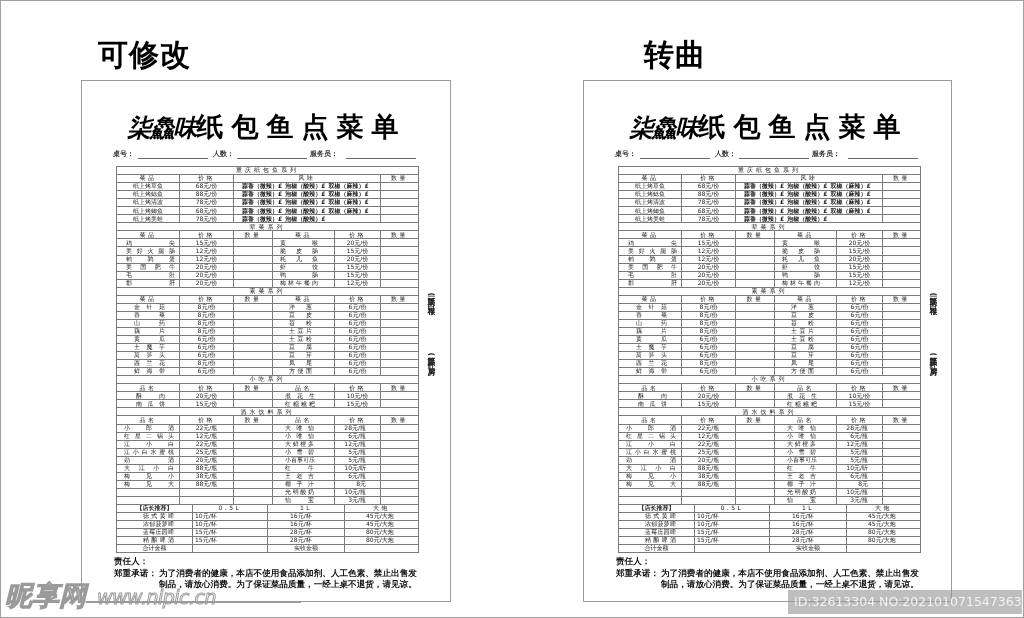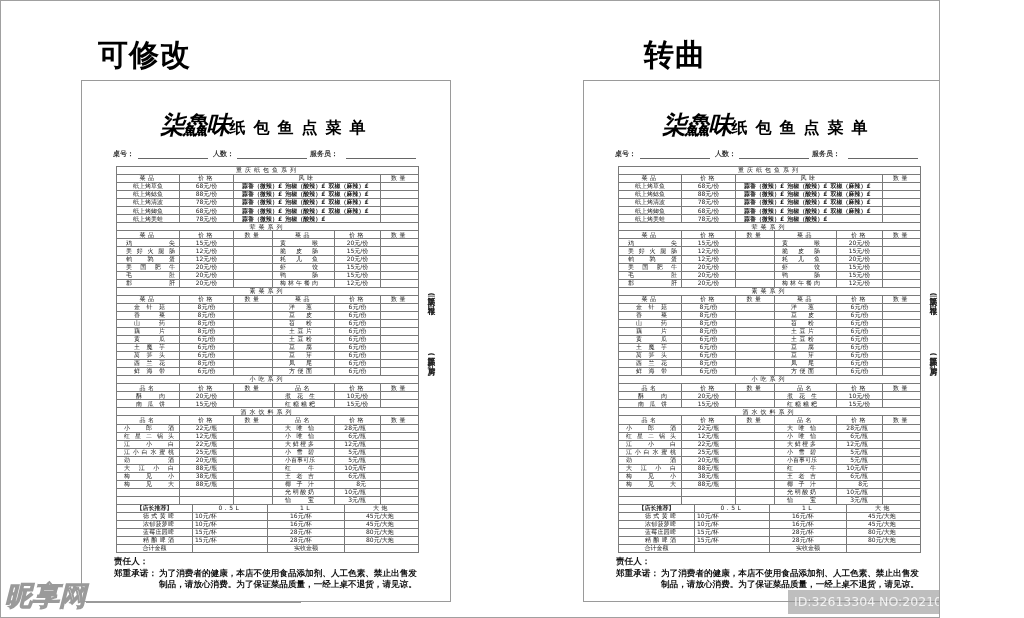--- a/index.html
+++ b/index.html
@@ -1,29 +1,29 @@
 <!DOCTYPE html>
 <html><head>
 <meta charset="utf-8">
 <style>
   *{box-sizing:border-box;margin:0;padding:0}
   html,body{width:1024px;height:618px;overflow:hidden;background:#fff}
   body{font-family:"DejaVu Sans",sans-serif;color:#111}
-  .frame{position:relative;width:940px;height:618px;border:1px solid #a0a0a0;background:#fff;overflow:hidden}
+  .frame{position:relative;width:1024px;height:618px;border:1px solid #a0a0a0;background:#fff;overflow:hidden}
   .heading{position:absolute;font-family:"DejaVu Sans",sans-serif;font-weight:bold;font-size:30px;line-height:32px;color:#000;letter-spacing:1px;white-space:nowrap}
   .h-edit{left:97px;top:38px}
   .h-curve{left:643px;top:38px}
 
   .panel{position:absolute;top:79px;height:522px;border:1px solid #9a9a9a;background:#fff}
   #panel-1{left:80px;width:370px}
   #panel-2{left:582px;width:369px}
 
   .title{position:absolute;left:34px;top:28px;width:302px;height:32px;text-align:center;white-space:nowrap;color:#000}
   .title .brand{font-family:"DejaVu Serif",serif;font-weight:bold;font-size:24px;letter-spacing:-1px;font-style:italic}
-  .title .rest{font-family:Liberation Sans, sans-serif;font-weight:bold;font-size:16px;letter-spacing:8px;}
+  .title .rest{font-family:Liberation Sans, sans-serif;font-weight:bold;font-size:27px;letter-spacing:8px;}
 
   .form-lbl{position:absolute;top:69px;font-size:7px;line-height:8px;font-weight:bold;color:#333;white-space:nowrap}
   .form-line{position:absolute;top:77px;height:1px;background:#666}
 
   .tables{position:absolute;left:34px;top:85px;width:302px}
   table{border-collapse:collapse;table-layout:fixed;width:302px}
   td{border:1px solid #7a7a7a;font-size:6px;line-height:6.5px;height:8.06px;padding:0;white-space:nowrap;overflow:hidden;text-align:center;color:#222;vertical-align:middle}
   table.beer{margin-top:-1px}
   td.sec-title{letter-spacing:3px}
   td.hdr{letter-spacing:2.5px}
@@ -839,14 +839,15 @@
         <span class="ptext">
           <span>为了消费者的健康，本店不使用食品添加剂、人工色素、禁止出售发</span><br>
           <span>制品，请放心消费。为了保证菜品质量，一经上桌不退货，请见谅。</span>
         </span>
       </div>
     </div>
   </div>
 
   <div class="wm-line"></div>
   <div class="wm-site">昵享网</div>
+  <div class="wm-url">www.nipic.cn</div>
   <div class="wm-id">ID:32613304 NO:20210107154736341269</div>
 </div>
 
 </body></html>

